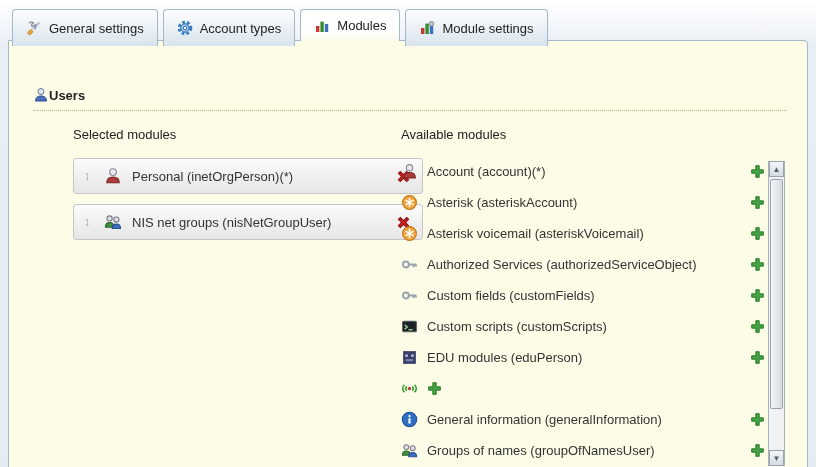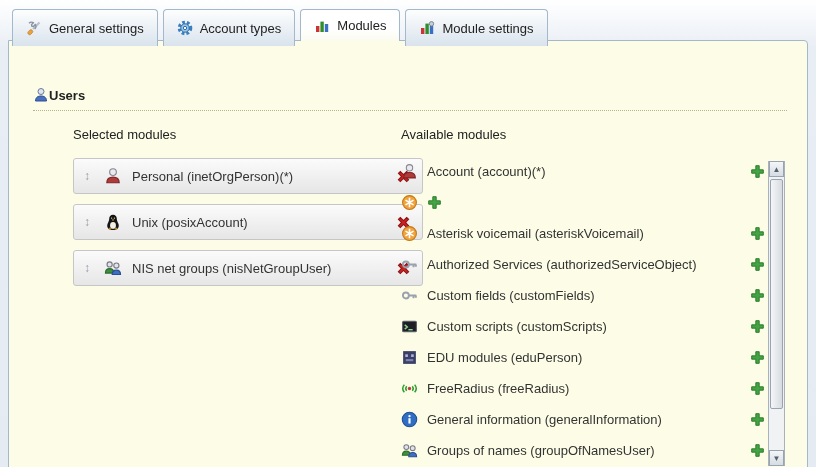--- a/index.html
+++ b/index.html
@@ -146,40 +146,20 @@
           </svg>
       </span>
       <span class="mod-label">Personal (inetOrgPerson)(*)</span>
       <button class="del-btn">
         <svg viewBox="0 0 16 16">
             <path d="M3.2 5 5 3.2 8 6.2l3-3L12.8 5l-3 3 3 3-1.8 1.8-3-3-3 3L3.2 11l3-3z" fill="#cc2222" stroke="#8e1515"></path>
           </svg>
       </button>
     </div>
 
-    <div class="sel-row">
-      <span class="drag-handle"></span>
-      <span class="mod-icon">
-        <svg viewBox="0 0 16 16">
-            <path d="M8 1.6c-2.2 0-3.4 1.6-3.4 3.8 0 1.3-.6 2.5-1.2 3.7-.7 1.4-.9 3.4.4 4.6 1.1 1 2.6 1.4 4.2 1.4s3.1-.4 4.2-1.4c1.3-1.2 1.1-3.2.4-4.6-.6-1.2-1.2-2.4-1.2-3.7 0-2.2-1.2-3.8-3.4-3.8z" fill="#141414"></path>
-            <ellipse cx="8" cy="11" rx="2.6" ry="3.1" fill="#efefe4"></ellipse>
-            <circle cx="6.8" cy="4.5" r="0.55" fill="#ffffff"></circle>
-            <circle cx="9.2" cy="4.5" r="0.55" fill="#ffffff"></circle>
-            <path d="M6.8 5.7h2.4L8 7.1z" fill="#f0a01e"></path>
-            <path d="M4 14.8l2.4-.4-1.1-1.7z" fill="#f0a01e"></path>
-            <path d="M12 14.8l-2.4-.4 1.1-1.7z" fill="#f0a01e"></path>
-          </svg>
-      </span>
-      <span class="mod-label">Unix (posixAccount)</span>
-      <button class="del-btn">
-        <svg viewBox="0 0 16 16">
-            <path d="M3.2 5 5 3.2 8 6.2l3-3L12.8 5l-3 3 3 3-1.8 1.8-3-3-3 3L3.2 11l3-3z" fill="#cc2222" stroke="#8e1515"></path>
-          </svg>
-      </button>
-    </div>
 
     <div class="sel-row">
       <span class="drag-handle"></span>
       <span class="mod-icon">
         <svg viewBox="0 0 16 16">
             <circle cx="5" cy="4.8" r="2.3" fill="#e2e2ea" stroke="#7a7a86"></circle>
             <path d="M1.3 12.5c0-2.9 1.7-3.9 3.7-3.9s3.7 1 3.7 3.9z" fill="#3f8f3f" stroke="#2b6b2b"></path>
             <circle cx="11" cy="5.8" r="2.3" fill="#e2e2ea" stroke="#7a7a86"></circle>
             <path d="M7.3 13.8c0-2.9 1.7-3.9 3.7-3.9s3.7 1 3.7 3.9z" fill="#3f6fc0" stroke="#2a4f93"></path>
           </svg>
@@ -213,20 +193,21 @@
         </button>
       </div>
 
       <div class="avail-row">
         <span class="mod-icon">
           <svg viewBox="0 0 16 16">
               <circle cx="8" cy="8" r="6.5" fill="#f2a33c" stroke="#c07818"></circle>
               <path d="M8 3.5v9M4.2 5.8l7.6 4.4M11.8 5.8l-7.6 4.4" stroke="#ffffff" stroke-width="1.5"></path>
             </svg>
         </span>
+        <span class="mod-label">Asterisk (asteriskAccount)</span>
         <button class="add-btn">
           <svg viewBox="0 0 16 16">
               <path d="M6.2 1.8h3.6v4.4h4.4v3.6h-4.4v4.4H6.2v-4.4H1.8V6.2h4.4z" fill="#44a344" stroke="#267a26"></path>
             </svg>
         </button>
       </div>
 
       <div class="avail-row">
         <span class="mod-icon">
           <svg viewBox="0 0 16 16">
@@ -308,21 +289,20 @@
       <div class="avail-row">
         <span class="mod-icon">
           <svg viewBox="0 0 16 16">
               <path d="M3.2 4.5c-2 2.2-2 4.8 0 7" fill="none" stroke="#2e9e2e" stroke-width="1.4"></path>
               <path d="M5.4 5.8c-1.2 1.4-1.2 3 0 4.4" fill="none" stroke="#2e9e2e" stroke-width="1.4"></path>
               <path d="M12.8 4.5c2 2.2 2 4.8 0 7" fill="none" stroke="#2e9e2e" stroke-width="1.4"></path>
               <path d="M10.6 5.8c1.2 1.4 1.2 3 0 4.4" fill="none" stroke="#2e9e2e" stroke-width="1.4"></path>
               <circle cx="8" cy="8" r="1.6" fill="#c23a3a"></circle>
             </svg>
         </span>
-        <span class="mod-label">FreeRadius (freeRadius)</span>
         <button class="add-btn">
           <svg viewBox="0 0 16 16">
               <path d="M6.2 1.8h3.6v4.4h4.4v3.6h-4.4v4.4H6.2v-4.4H1.8V6.2h4.4z" fill="#44a344" stroke="#267a26"></path>
             </svg>
         </button>
       </div>
 
       <div class="avail-row">
         <span class="mod-icon">
           <svg viewBox="0 0 16 16">

